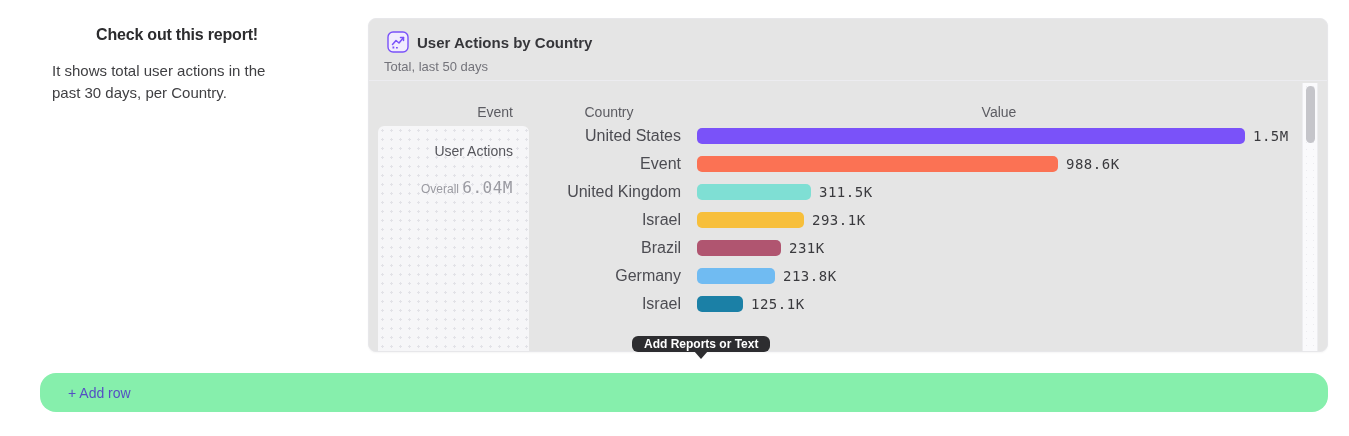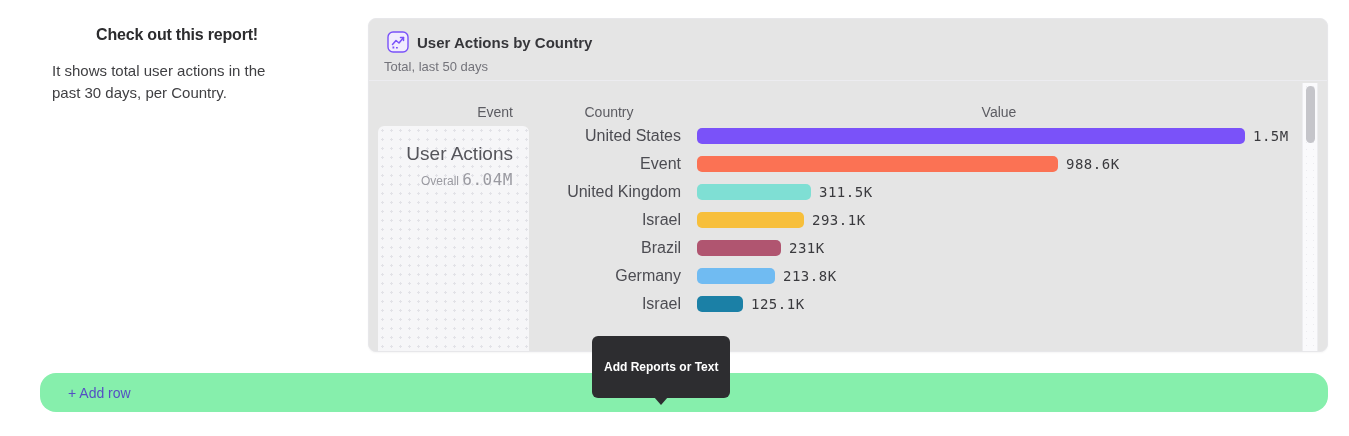--- a/index.html
+++ b/index.html
@@ -56,21 +56,21 @@
     background-image: radial-gradient(#e2e2e7 1px, transparent 1.1px);
     background-size: 9px 9px;
   }
   .event-cell {
     position: absolute; left: 9px; top: 45px;
     width: 151px; height: 260px;
     border-radius: 6px;
     padding-top: 17px; padding-right: 16px;
     text-align: right;
   }
-  .event-name { font-size: 19px; color: #55555b; margin-bottom: 5px; }
+  .event-name { font-size: 14px; color: #55555b; margin-bottom: 19px; }
   .event-overall { font-size: 12px; color: #9a9aa1; }
   .event-overall .mono { font-size: 16px; letter-spacing: 0.5px; }
 
   .rows { position: absolute; left: 168px; top: 41px; right: 30px; }
   .bar-row { display: flex; align-items: center; height: 28px; }
   .bar-label {
     width: 144px; flex: 0 0 144px; text-align: right;
     font-size: 16px; color: #4c4c52; padding-right: 0;
   }
   .bar-gap { flex: 0 0 16px; }
@@ -90,24 +90,24 @@
     background-image: radial-gradient(#ebebef 0.8px, transparent 0.9px);
     background-size: 7px 7px;
   }
   .vscroll-thumb {
     position: absolute; left: 3px; top: 3px; width: 9px; height: 57px;
     background: #c5c5ca; border-radius: 5px;
   }
 
   
   .tooltip {
-    position: absolute; left: 592px; top: 336px;
+    position: absolute; left: 632px; top: 336px;
     background: #2d2d30; color: #ffffff;
     font-size: 12px; font-weight: 700;
-    padding: 24px 12px; border-radius: 6px;
+    padding: 1px 12px; border-radius: 6px;
     white-space: nowrap; z-index: 5;
   }
   .tooltip-caret {
     position: absolute; left: 50%; bottom: -7px; transform: translateX(-50%);
     width: 0; height: 0;
     border-left: 7px solid transparent;
     border-right: 7px solid transparent;
     border-top: 8px solid #2d2d30;
   }
 

